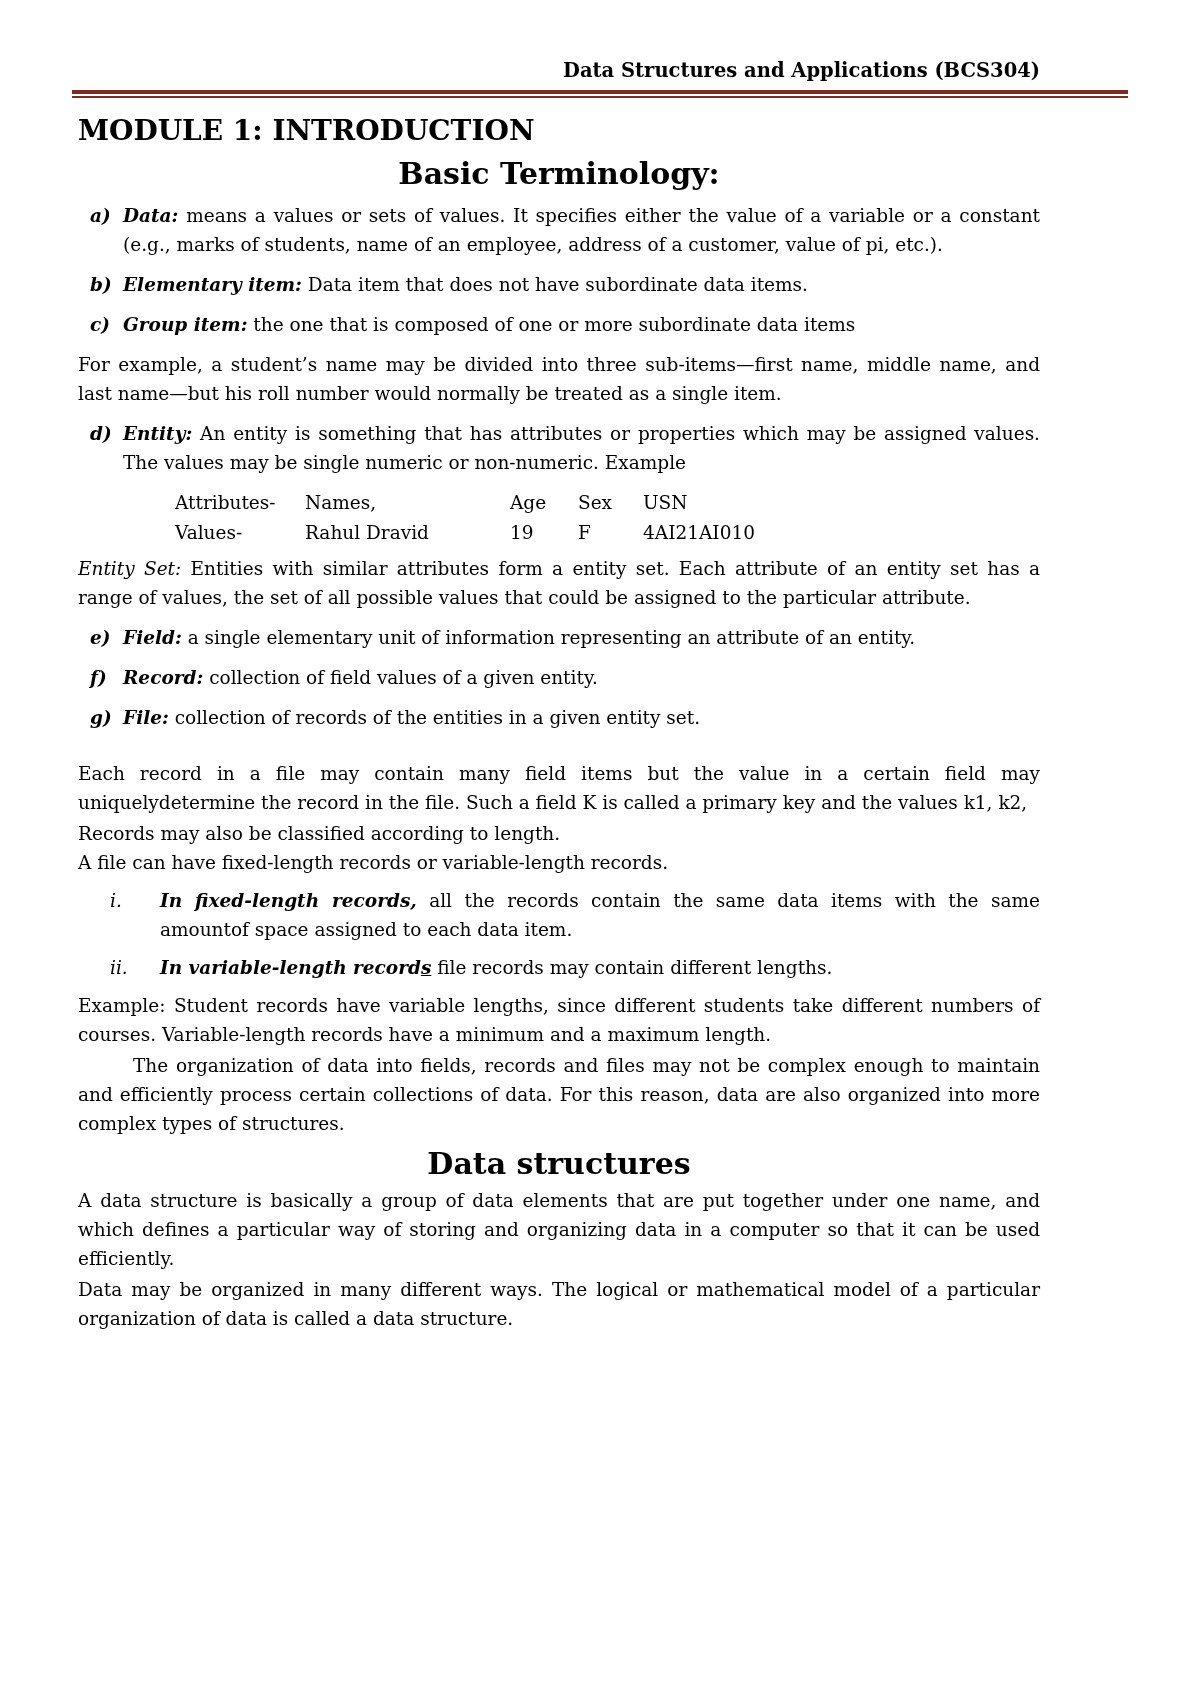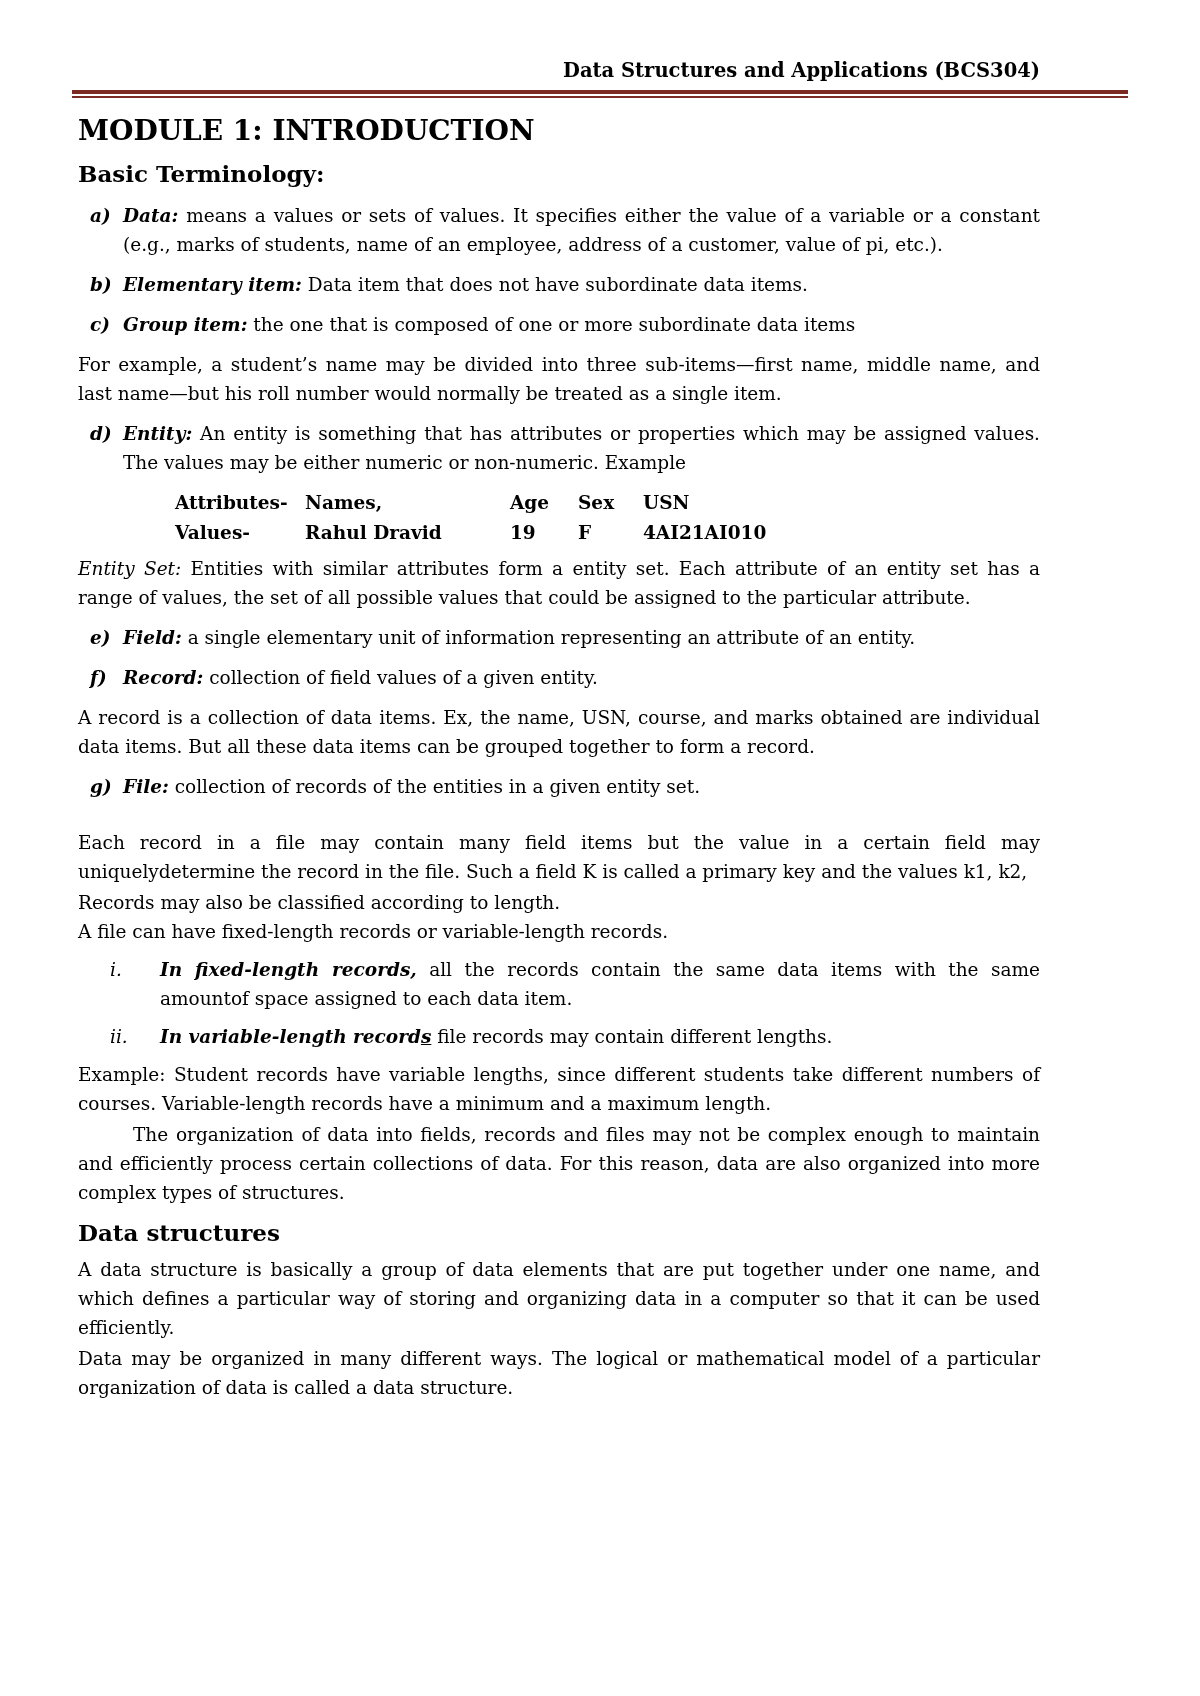--- a/index.html
+++ b/index.html
@@ -30,24 +30,25 @@
     margin: 0 160px 5px 78px;
   }
 
   .module-title {
     font-size: 28px;
     font-weight: bold;
     margin: 16px 0 6px 0;
     line-height: 34px;
   }
   .section-heading {
-    font-size: 23px;
+    font-size: 30px;
     font-weight: bold;
     margin: 10px 0 6px 0;
     line-height: 32px;
+    text-align: center;
   }
 
   p.para {
     margin: 2px 0;
     text-align: justify;
   }
   p.para.indent-first { text-indent: 55px; }
 
   .list-item {
     display: flex;
@@ -73,21 +74,20 @@
   .term { font-weight: bold; font-style: italic; }
   .term.underline { text-decoration: underline; }
   .iterm { font-style: italic; }
   .blabel { font-weight: normal; }
 
   .attr-table {
     margin: 6px 0 6px 97px;
     display: grid;
     grid-template-columns: 130px 205px 68px 65px auto;
     line-height: 30px;
-    font-weight: bold;
   }
 
   .gap-lg { height: 14px; }
 
   .footer {
     position: absolute;
     top: 1478px;
     left: 0;
     right: 0;
   }
@@ -131,21 +131,21 @@
 
     <div class="list-item">
       <span class="marker">c)</span>
       <div class="item-body"><span class="term">Group item:</span> <span>the one that is composed of one or more subordinate data items</span></div>
     </div>
 
     <p class="para">For example, a student’s name may be divided into three sub-items—first name, middle name, and last name—but his roll number would normally be treated as a single item.</p>
 
     <div class="list-item">
       <span class="marker">d)</span>
-      <div class="item-body"><span class="term">Entity:</span> <span>An entity is something that has attributes or properties which may be assigned values. The values may be either numeric or non-numeric. Example</span></div>
+      <div class="item-body"><span class="term">Entity:</span> <span>An entity is something that has attributes or properties which may be assigned values. The values may be single numeric or non-numeric. Example</span></div>
     </div>
 
     <div class="attr-table">
       <span>Attributes-</span>
       <span>Names,</span>
       <span>Age</span>
       <span>Sex</span>
       <span>USN</span>
       <span>Values-</span>
       <span>Rahul Dravid</span>
@@ -159,21 +159,20 @@
     <div class="list-item">
       <span class="marker">e)</span>
       <div class="item-body"><span class="term">Field:</span> <span>a single elementary unit of information representing an attribute of an entity.</span></div>
     </div>
 
     <div class="list-item">
       <span class="marker">f)</span>
       <div class="item-body"><span class="term">Record:</span> <span>collection of field values of a given entity.</span></div>
     </div>
 
-    <p class="para">A record is a collection of data items. Ex, the name, USN, course, and marks obtained are individual data items. But all these data items can be grouped together to form a record.</p>
 
     <div class="list-item">
       <span class="marker">g)</span>
       <div class="item-body"><span class="term">File:</span> <span>collection of records of the entities in a given entity set.</span></div>
     </div>
 
     <div class="gap-lg"></div>
 
 
     <p class="para"><span>Each record in a file may contain many field items but the value in a certain field may uniquelydetermine the record in the file. Such a field K is called a primary key and the values k1, k2,</span><br></p>

